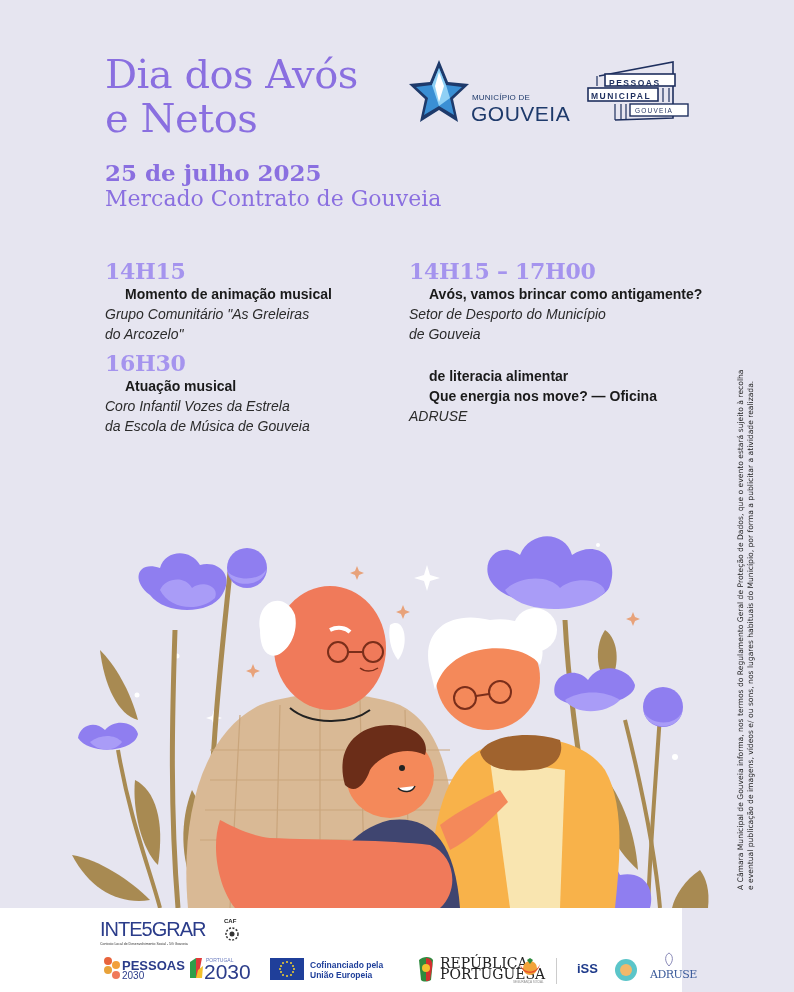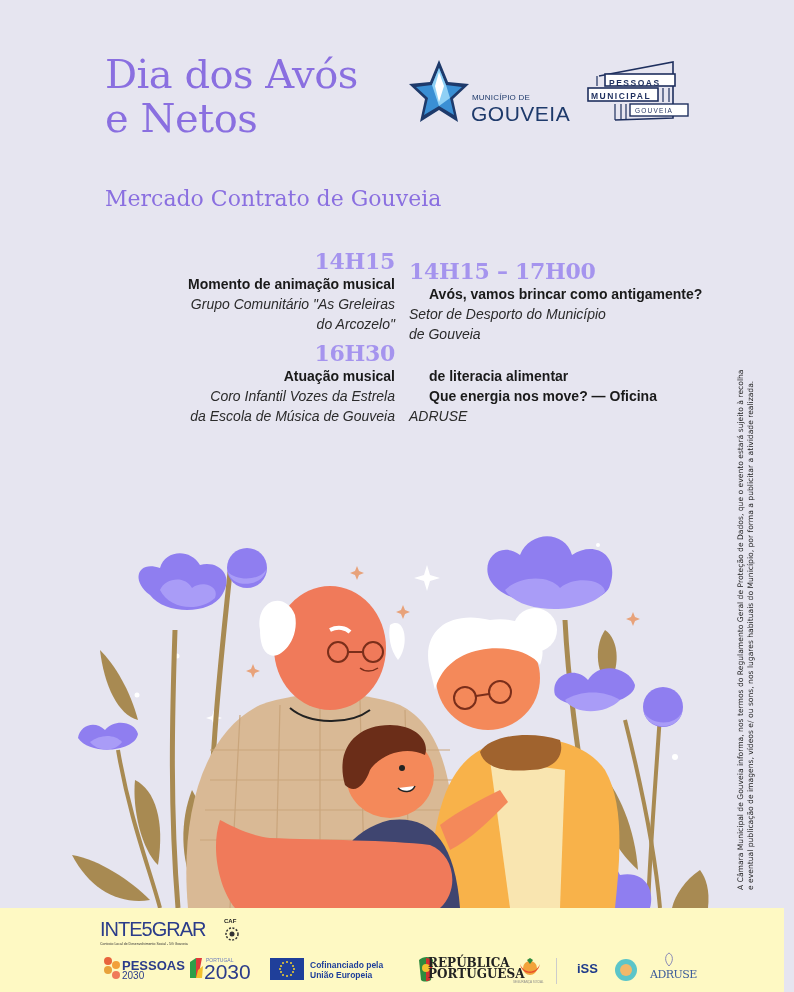--- a/index.html
+++ b/index.html
@@ -12,55 +12,56 @@
   .venue { position: absolute; left: 105px; top: 186px; color: #8a6fe0; font-family: "DejaVu Serif", serif; font-size: 22px; line-height: 26px; }
   .logo-gouveia { position: absolute; left: 408px; top: 58px; width: 160px; height: 70px; }
   .logo-gouveia .small { position: absolute; left: 64px; top: 35px; font-size: 8px; color: #1e3a6b; font-family: "Liberation Sans", sans-serif; letter-spacing: 0.2px; }
   .logo-gouveia .big { position: absolute; left: 63px; top: 44px; font-size: 21px; color: #1e3a6b; font-family: "Liberation Sans", sans-serif; letter-spacing: 0.5px; }
   .logo-mercado { position: absolute; left: 585px; top: 58px; width: 106px; height: 66px; }
   .logo-mercado .t1, .logo-mercado .t2, .logo-mercado .t3 { position: absolute; font-family: "Liberation Sans", sans-serif; color: #1e2f5e; font-weight: bold; letter-spacing: 1.5px; }
   .logo-mercado .t1 { left: 24px; top: 20px; font-size: 8.5px; }
   .logo-mercado .t2 { left: 6px; top: 33px; font-size: 8.5px; }
   .logo-mercado .t3 { left: 50px; top: 49px; font-size: 6.5px; font-weight: normal; letter-spacing: 1.2px; }
   .col { position: absolute; font-family: "Liberation Sans", sans-serif; }
-  .col-left { left: 105px; top: 248px; width: 290px; text-align: right; }
+  .col-left { left: 105px; top: 258px; width: 290px; }
   .col-right { left: 409px; top: 258px; width: 300px; }
   .time { color: #a594ee; font-family: "DejaVu Serif", serif; font-size: 22px; line-height: 26px; font-weight: bold; letter-spacing: -0.3px; }
   .act-title { color: #1a1a1a; font-size: 14px; line-height: 20px; font-weight: bold; margin-left: 20px; }
   .act-sub { color: #2b2b2b; font-size: 14px; line-height: 20px; font-style: italic; }
   .block { margin-bottom: 6px; }
   .gap { height: 22px; }
   .disclaimer { position: absolute; left: 736px; top: 890px; width: 560px; transform: rotate(-90deg); transform-origin: left top; font-family: "DejaVu Sans", sans-serif; font-size: 7.6px; line-height: 10px; color: #222; }
   .illustration { position: absolute; left: 60px; top: 520px; width: 660px; height: 388px; }
-  .footer { position: absolute; left: 0; top: 908px; width: 784px; height: 84px; background: #fef9c3; }
+  .footer { position: absolute; left: 0; top: 908px; width: 682px; height: 84px; background: #ffffff; }
   .ft { position: absolute; font-family: "Liberation Sans", sans-serif; }
   .integrar { left: 100px; top: 10px; font-size: 20px; color: #2b3c8a; letter-spacing: -1px; }
   .integrar-sub { left: 100px; top: 34px; font-size: 3.5px; color: #333; }
   .caf { left: 224px; top: 10px; font-size: 6px; color: #222; font-weight: bold; }
   .pessoas { left: 122px; top: 50px; font-size: 13px; font-weight: bold; color: #2b3c8a; }
   .pessoas2 { left: 122px; top: 62px; font-size: 10px; color: #2b3c8a; }
   .pt2030-small { left: 206px; top: 49px; font-size: 5px; color: #6a7bbf; }
   .pt2030 { left: 204px; top: 52px; font-size: 21px; color: #2b3c8a; }
   .eu-flag { position: absolute; left: 270px; top: 50px; width: 34px; height: 22px; background: #1f3f9a; }
   .eu-text { left: 310px; top: 52px; font-size: 8.5px; line-height: 10px; color: #1f3f9a; font-weight: bold; }
-  .rp { left: 428px; top: 50px; font-family: "DejaVu Serif", serif; font-size: 12px; line-height: 10.5px; color: #222; font-weight: bold; }
+  .rp { left: 440px; top: 50px; font-family: "DejaVu Serif", serif; font-size: 14px; line-height: 10.5px; color: #222; font-weight: normal; }
   .ss-text { left: 513px; top: 72px; font-size: 3px; color: #888; }
   .iss { left: 577px; top: 53px; font-size: 13px; font-weight: bold; color: #1e3a8a; }
   .adruse { left: 650px; top: 60px; font-family: "DejaVu Serif", serif; font-size: 11px; color: #3a5a9a; letter-spacing: -0.5px; }
 </style>
 </head>
 <body>
 
 <div class="poster">
 
   <h1 class="title">
     <span>Dia dos Avós</span>
     <span>e Netos</span>
   </h1>
 
+  <div class="date">25 de julho 2025</div>
   <div class="venue">Mercado Contrato de Gouveia</div>
 
   <div class="logo-gouveia">
     <svg width="62" height="66" viewBox="0 0 62 66" style="position:absolute;left:0;top:0;">
       <polygon points="31,2 40,24 61,26 45,41 50,64 31,52 12,64 17,41 1,26 22,24" fill="#1e3a6b"></polygon>
       <polygon points="31,10 38,27 54,29 42,40 46,57 31,48 16,57 20,40 8,29 24,27" fill="#3a8fd4"></polygon>
       <polygon points="31,10 38,27 42,40 31,48 24,27" fill="#8fd0f5"></polygon>
       <polygon points="31,14 36,28 31,44 27,28" fill="#ffffff"></polygon>
     </svg>
     <span class="small">MUNICÍPIO DE</span>

